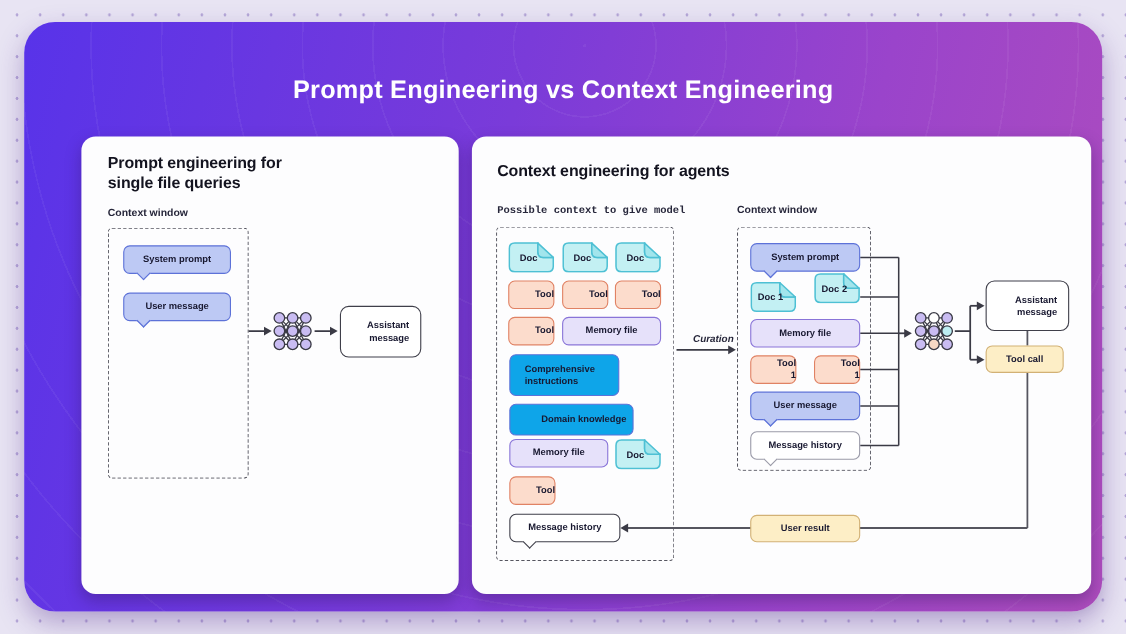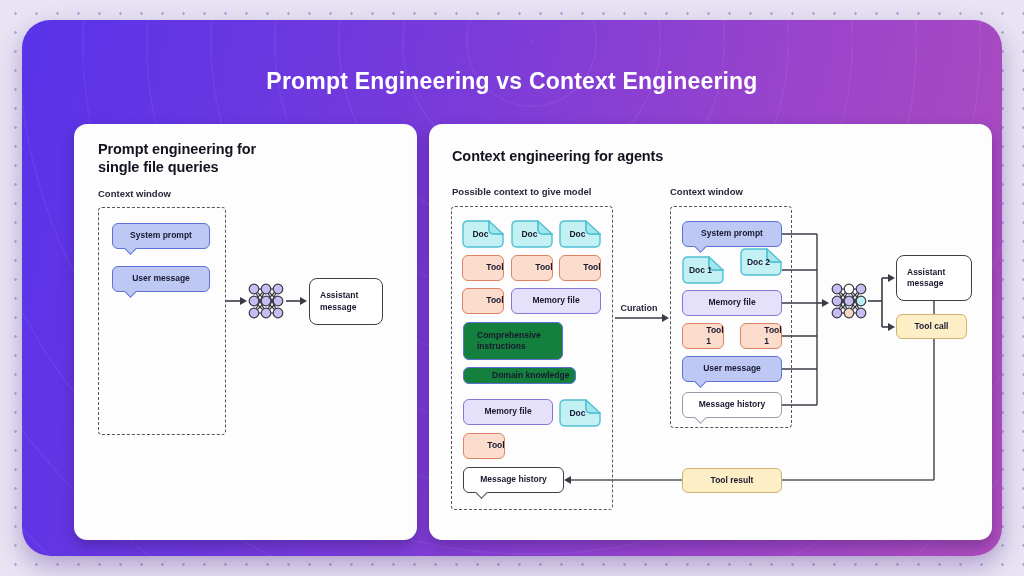--- a/index.html
+++ b/index.html
@@ -38,46 +38,46 @@
   }
   .small-label{
     position:absolute; font-size:9.5px; font-weight:700; color:#26263a;
   }
   .dashed{
     position:absolute; border:1.5px dashed #565660; border-radius:4px; z-index:0;
   }
   .connector-layer{ position:absolute; left:0; top:0; z-index:1; }
   .b{
     position:absolute; display:flex; align-items:center; justify-content:center;
-    font-size:8.5px; font-weight:600; color:#181830; text-align:left;
+    font-size:8.5px; font-weight:600; color:#181830; text-align:right;
     border-radius:6px; border:1.4px solid; z-index:2; line-height:1.35;
   }
   .blue  { background:#bdc9f4; border-color:#5d72d8; }
-  .blue2 { background:#15803d; border-color:#5d72d8; }
+  .blue2 { background:#0ea5e9; border-color:#5d72d8; }
   .lav   { background:#e6e1fa; border-color:#8974d8; }
   .peach { background:#fcdccc; border-color:#e08264;padding-left:24px; }
   .cream { background:#fdeec6; border-color:#d2b175; }
   .wbox  { background:#ffffff; border-color:#3f3f4a; }
   .wbox-light { background:#ffffff; border-color:#9a9aa8; }
   .tail::after{
     content:""; position:absolute; left:13px; bottom:-4.6px; width:8px; height:8px;
     background:inherit; border-right:1.4px solid; border-bottom:1.4px solid;
     border-color:inherit; transform:rotate(45deg);
   }
   .align-left{ justify-content:flex-start; text-align:left; padding-left:13px; }
   .doc{ position:absolute; z-index:2; }
   .doc svg{ position:absolute; left:0; top:0; }
   .doc span{
     position:absolute; left:0; top:0; width:37px; height:28px;
     display:flex; align-items:center; justify-content:center;
     font-size:8.5px; font-weight:600; color:#181830;
   }
   .nn{ position:absolute; z-index:2; }
   .curation-label{
-    position:absolute; font-size:9px; font-weight:600; color:#26263a; text-align:center;
+    position:absolute; font-size:9px; font-weight:600; color:#26263a; text-align:right;font-style:italic;
   }
 </style>
 </head>
 <body>
 
 <div class="card">
   <h1 class="main-title">Prompt Engineering vs Context Engineering</h1>
 
   <div class="panel panel-left">
     <h2 style="left:24px; top:17px; width:185px;">Prompt engineering for single file queries</h2>
@@ -133,21 +133,21 @@
       </g>
     </svg>
 
     <div class="b wbox" style="left:235px; top:154px; width:74px; height:47px; border-radius:8px; padding:0 10px;">
         <span>Assistant message</span>
       </div>
   </div>
 
   <div class="panel panel-right">
     <h2 style="left:23px; top:24px; width:300px;">Context engineering for agents</h2>
-    <div class="small-label" style="left:23px; top:62px;">Possible context to give model</div>
+    <div class="small-label" style="left:23px; top:62px;font-family:Liberation Mono, monospace;">Possible context to give model</div>
     <div class="small-label" style="left:241px; top:62px;">Context window</div>
 
     <div class="dashed" style="left:22px; top:82px; width:162px; height:304px;"></div>
     <div class="dashed" style="left:241px; top:82px; width:122px; height:222px;"></div>
 
     <svg class="connector-layer" width="563" height="416">
 
       <line x1="186" y1="194" x2="234" y2="194" stroke="#3a3a45" stroke-width="1.6"></line>
       <polygon points="233,190 240,194 233,198" fill="#3a3a45"></polygon>
 
@@ -209,21 +209,21 @@
     <div class="b peach" style="left:33px; top:164px; width:42px; height:26px;">
         <span>Tool</span>
       </div>
     <div class="b lav" style="left:82px; top:164px; width:90px; height:26px;">
         <span>Memory file</span>
       </div>
 
     <div class="b blue2 align-left" style="left:34px; top:198px; width:100px; height:38px;">
         <span>Comprehensive instructions</span>
       </div>
-    <div class="b blue2 align-left" style="left:34px; top:243px; width:113px; height:17px;padding-left:28px;">
+    <div class="b blue2 align-left" style="left:34px; top:243px; width:113px; height:29px;padding-left:28px;">
         <span>Domain knowledge</span>
       </div>
 
     <div class="b lav" style="left:34px; top:275px; width:90px; height:26px;">
         <span>Memory file</span>
       </div>
     <div class="doc" style="left:130px; top:275px; width:42px; height:28px;">
       <svg width="42" height="28" viewBox="0 0 42 28">
         <path d="M6 1 H27 V9 Q27 14 32 14 H41 V22 Q41 27 36 27 H6 Q1 27 1 22 V6 Q1 1 6 1 Z" fill="#c3f0f3" stroke="#4ec0d4" stroke-width="1.4"></path>
         <path d="M27 1 L41 14 H32 Q27 14 27 9 Z" fill="#a2e5ec" stroke="#4ec0d4" stroke-width="1.4" stroke-linejoin="round"></path>
@@ -313,16 +313,16 @@
       </g>
     </svg>
 
     <div class="b wbox" style="left:467px; top:131px; width:76px; height:46px; border-radius:8px; padding:0 10px;">
         <span>Assistant message</span>
       </div>
     <div class="b cream" style="left:467px; top:190px; width:71px; height:25px;">
         <span>Tool call</span>
       </div>
     <div class="b cream" style="left:253px; top:344px; width:100px; height:25px;">
-        <span>Tool result</span>
+        <span>User result</span>
       </div>
   </div>
 </div>
 
 </body></html>

